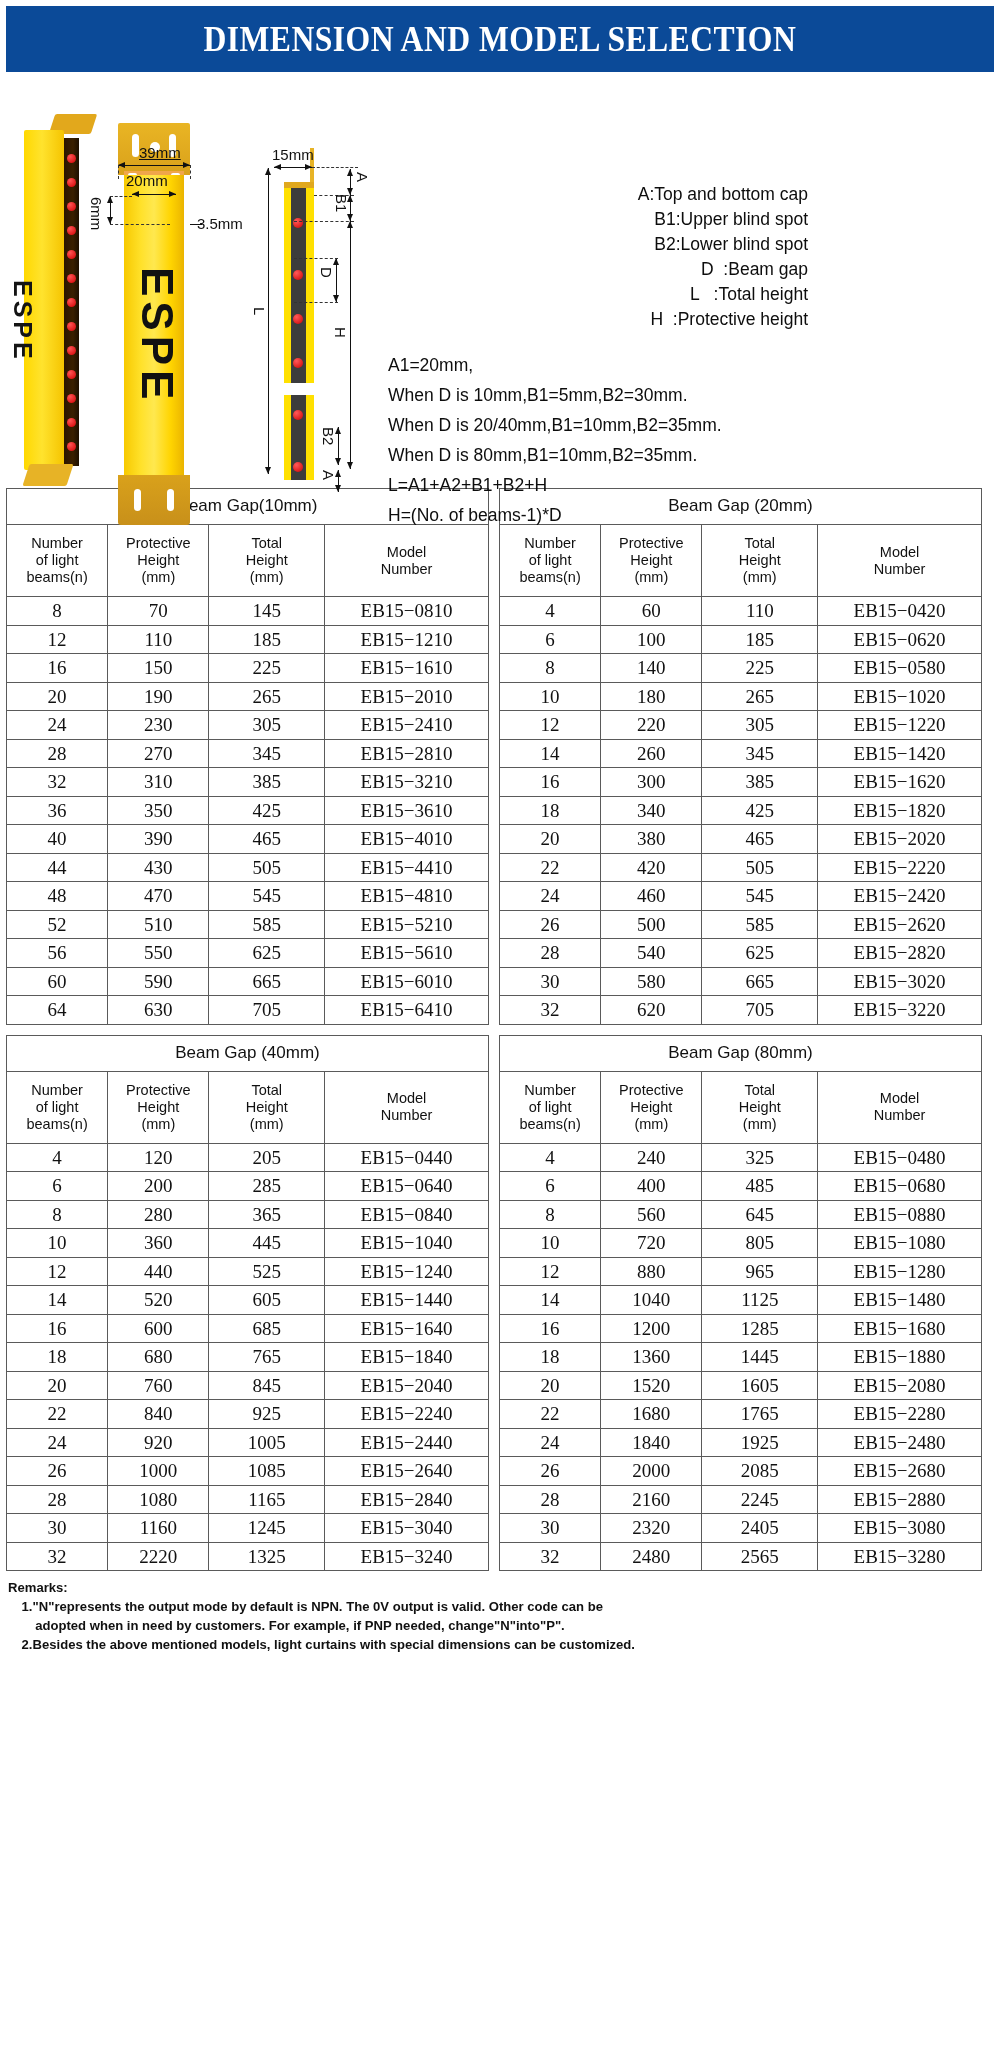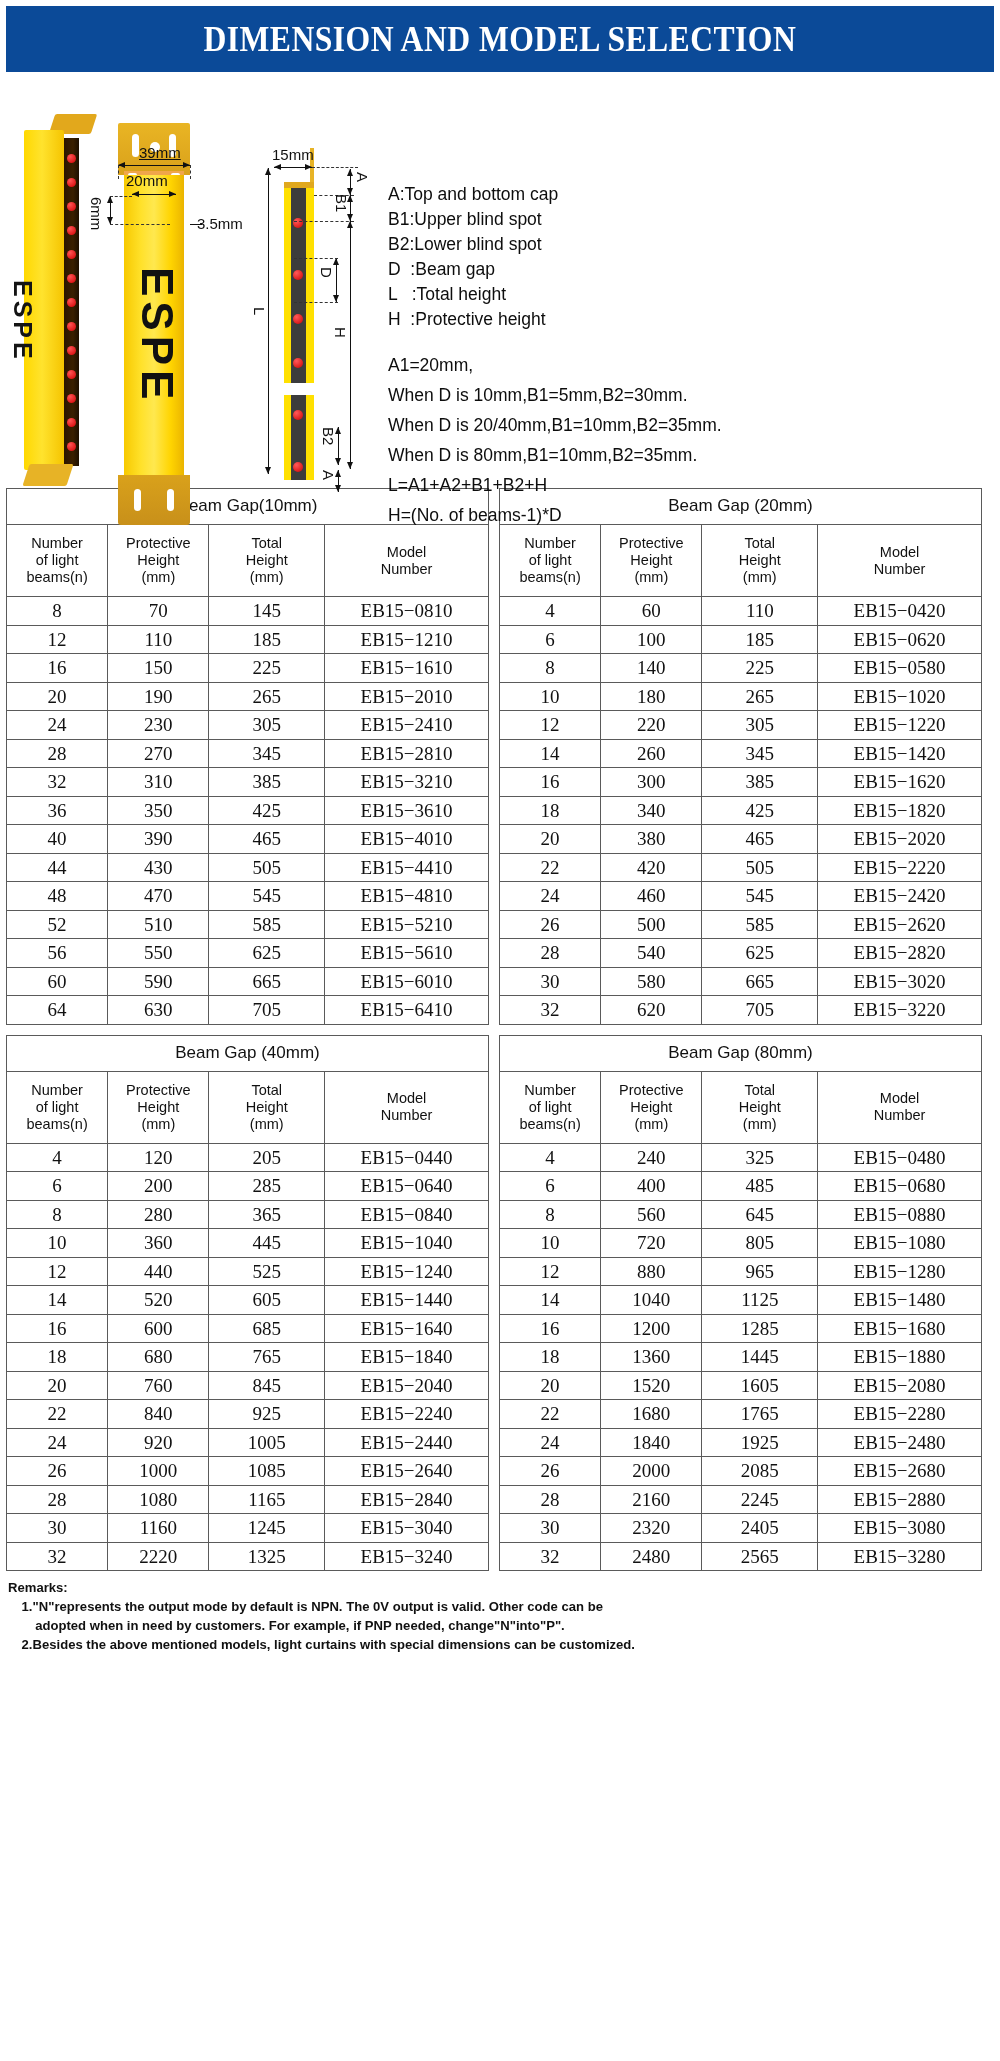--- a/index.html
+++ b/index.html
@@ -167,21 +167,21 @@
     border-left:3.5px solid transparent; border-right:3.5px solid transparent;
   }
   .arrow-v::before { top:0; border-bottom:7px solid #111; }
   .arrow-v::after { bottom:0; border-top:7px solid #111; }
 
   
   .legend {
     position:absolute; left:382px; top:110px; width:420px;
   }
   .legend-line {
-    font-size:17.5px; line-height:25px; color:#0d0d0d; white-space:pre;
+    font-size:17.5px; line-height:25px; color:#0d0d0d; white-space:pre;text-align:right;
   }
   .formulas { position:absolute; left:382px; top:278px; width:480px; }
   .formula-line {
     font-size:17.5px; line-height:30px; color:#0d0d0d; white-space:pre;
   }
 
   
   .tables {
     margin:6px 6px 0 6px;
     display:flex; flex-wrap:wrap;

